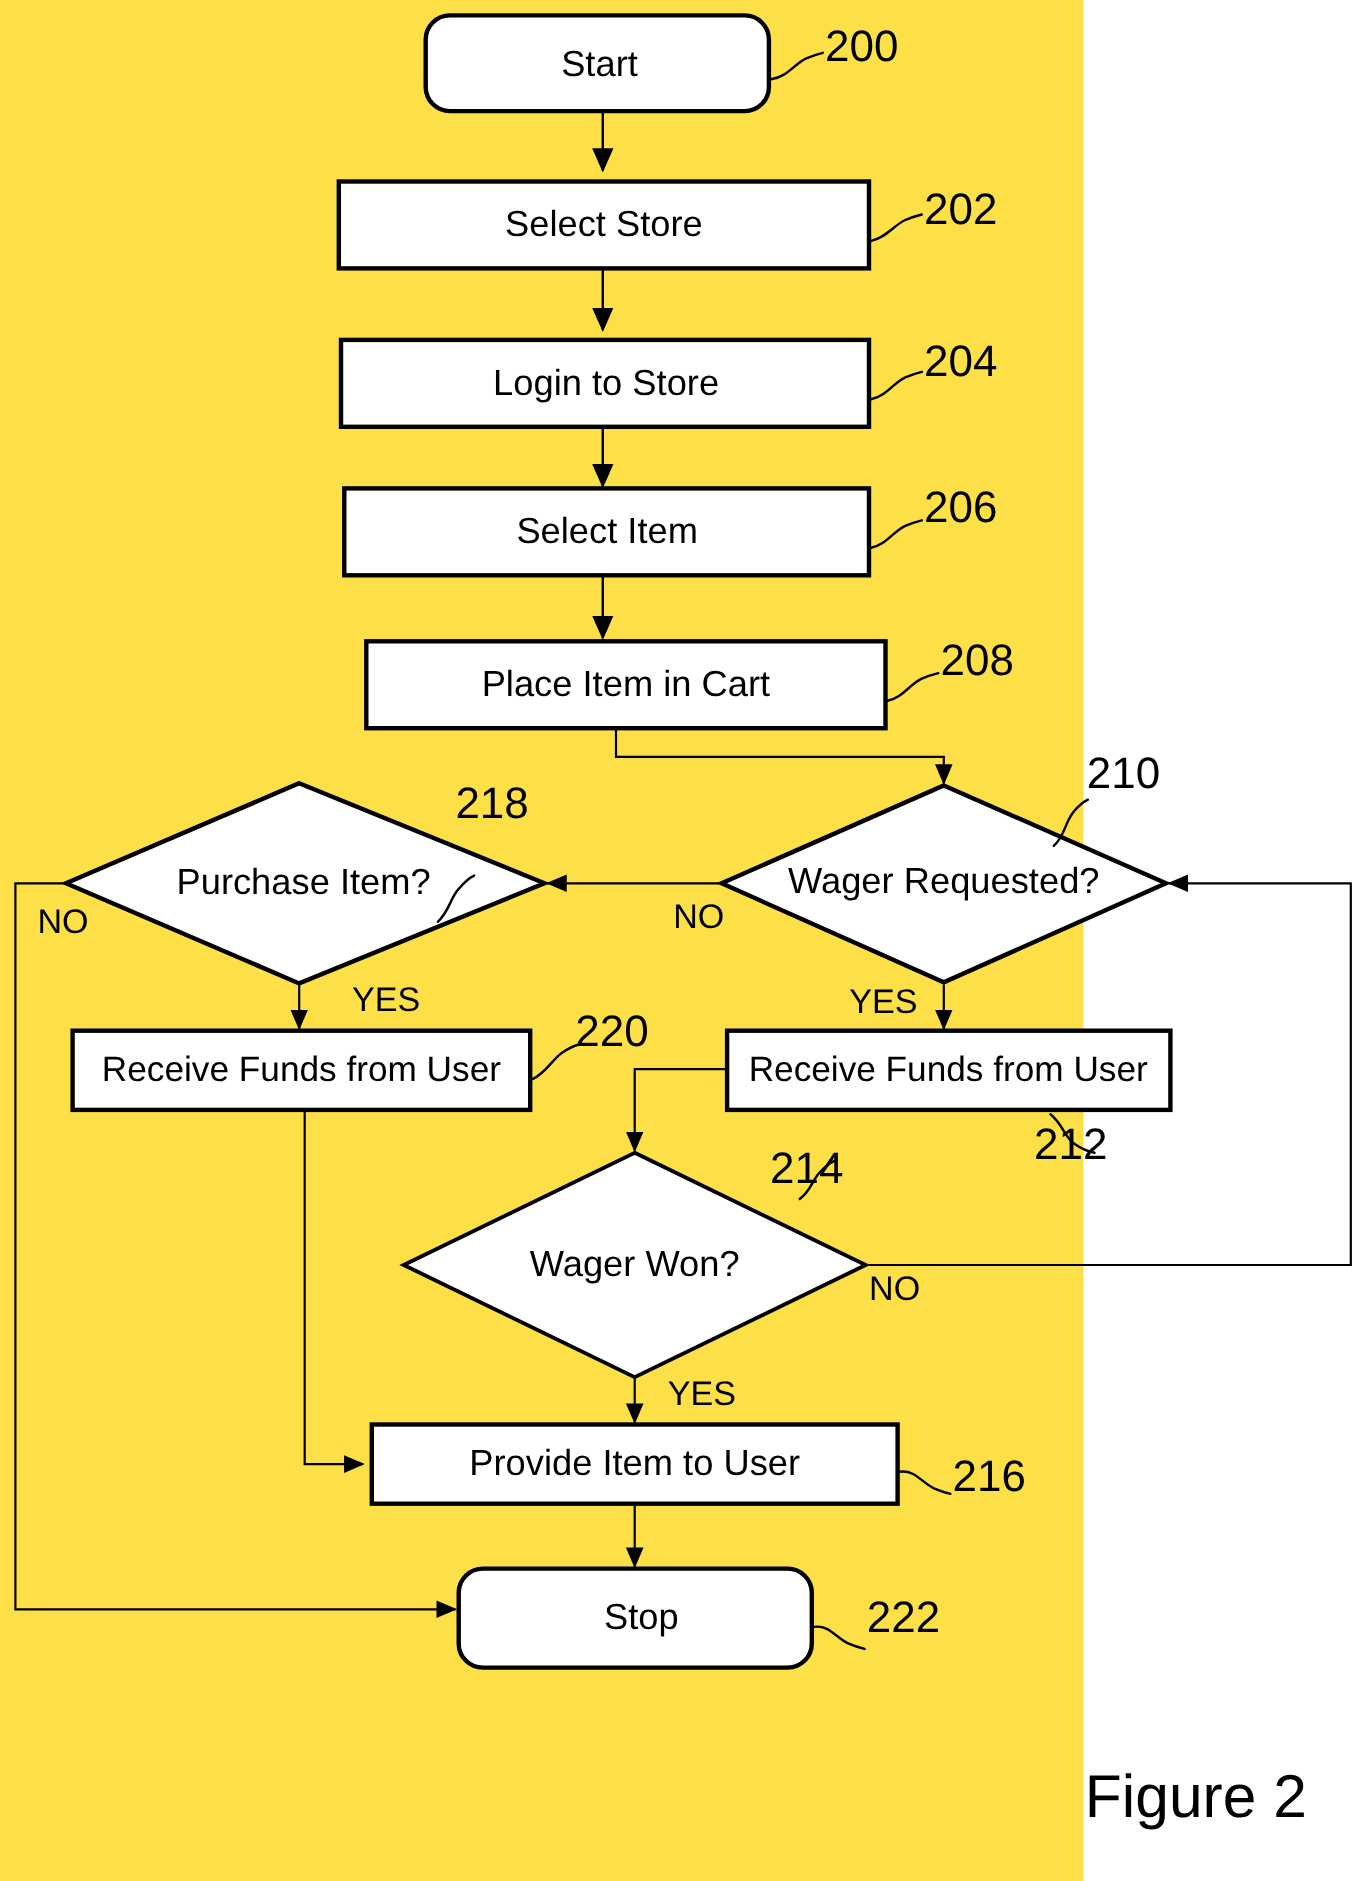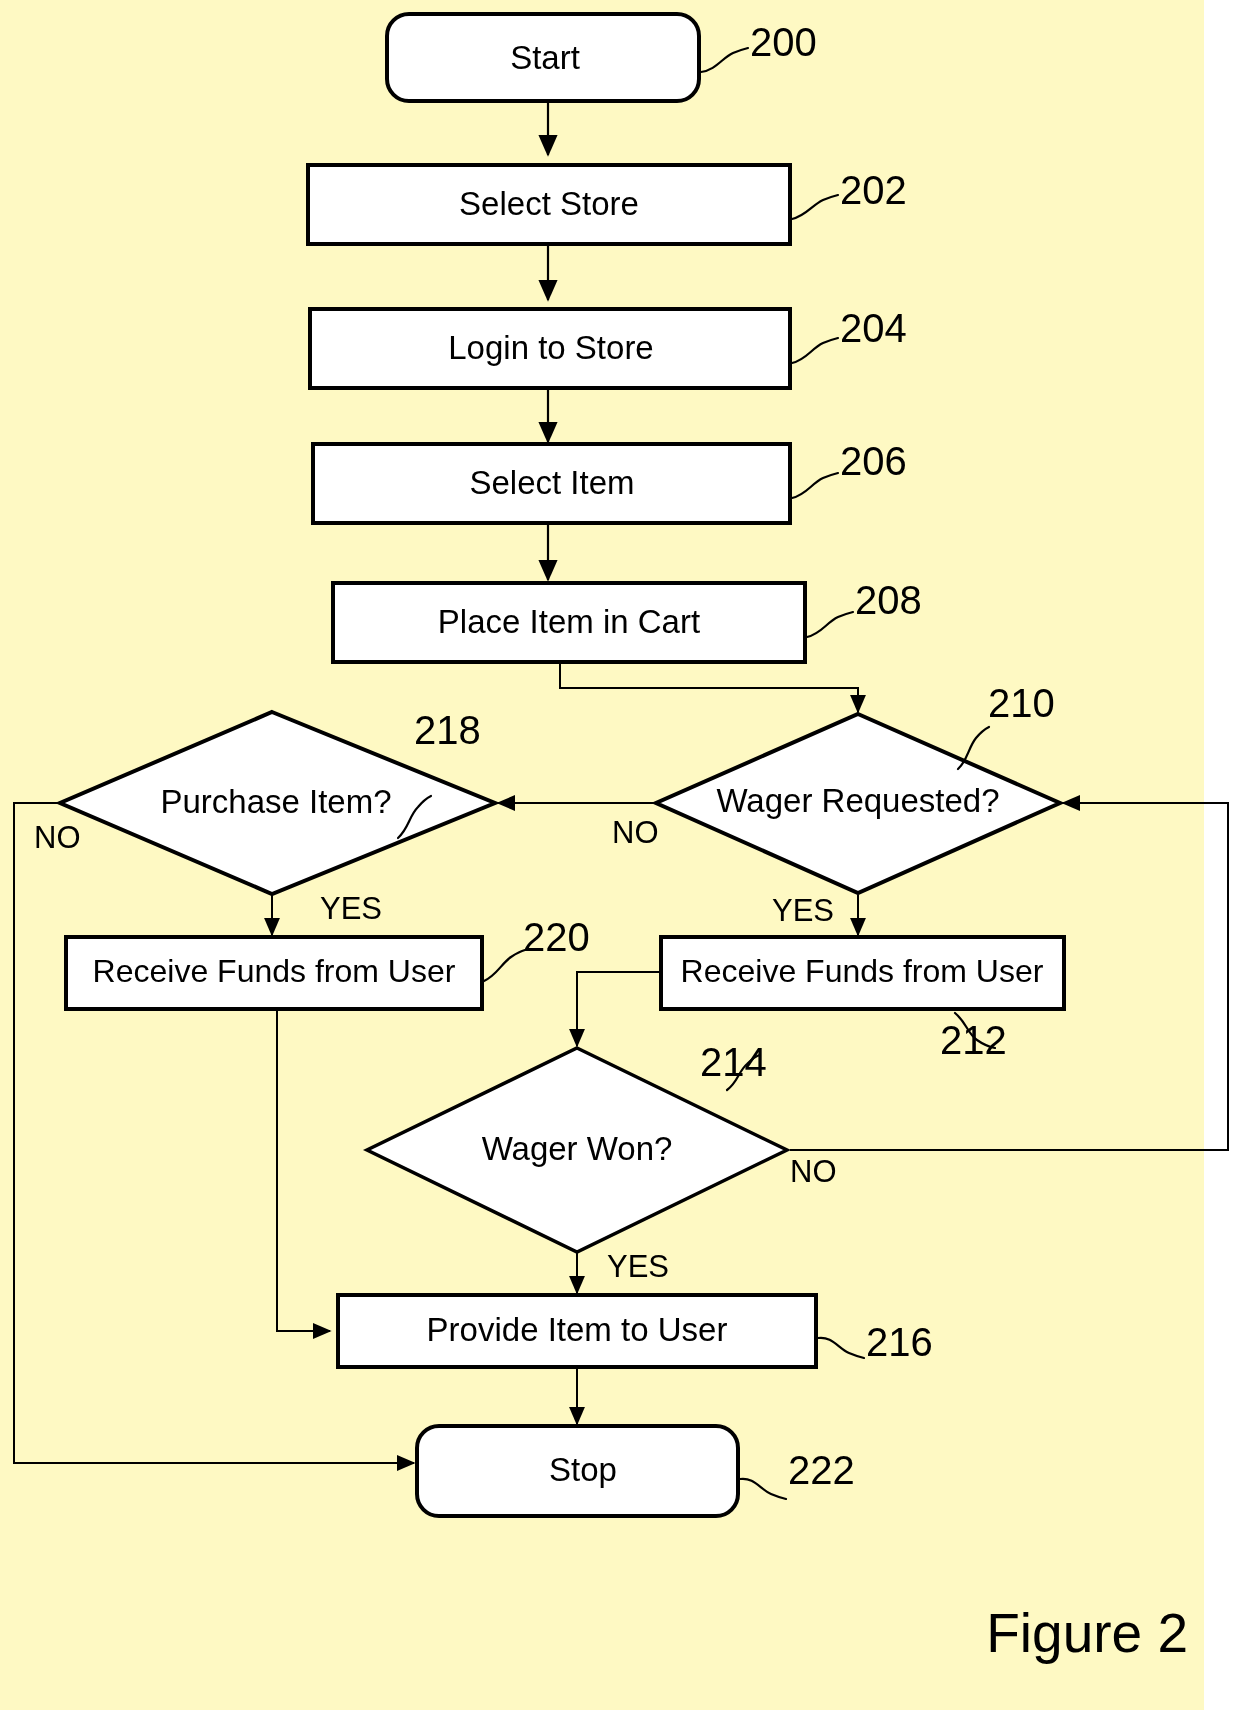--- a/index.html
+++ b/index.html
@@ -9,23 +9,23 @@
     background: #ffffff;
   }
   body {
     width: 1240px;
     height: 1710px;
     font-family: "Liberation Sans", sans-serif;
     overflow: hidden;
   }
   #diagram-root {
     position: relative;
-    width: 1204px;
+    width: 985px;
     height: 1710px;
-    background: #fef9c3;
+    background: #fde047;
   }
   svg#flowchart {
     display: block;
     width: 1240px;
     height: 1710px;
   }
   .node-shape {
     fill: #ffffff;
     stroke: #000000;
   }

